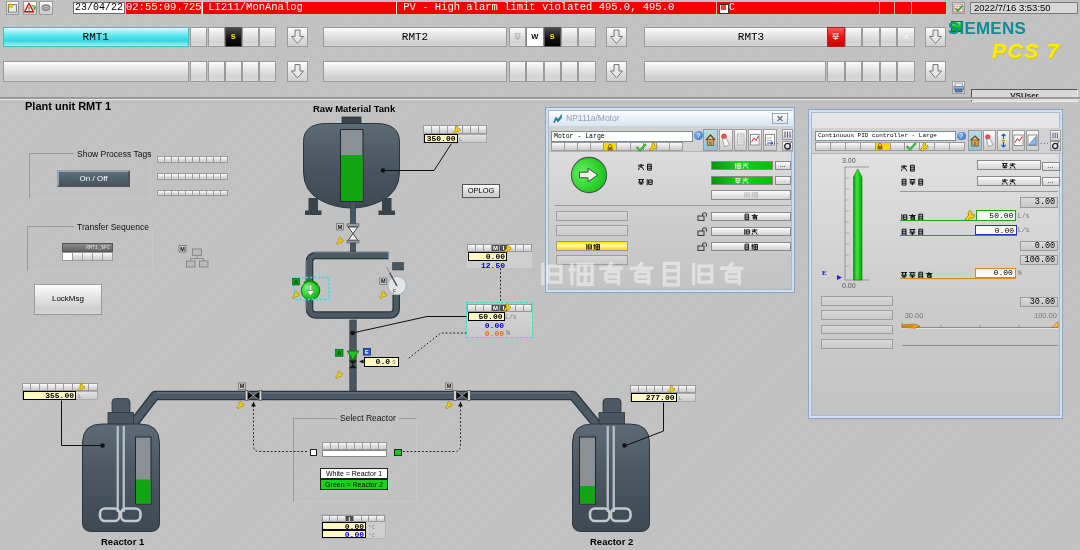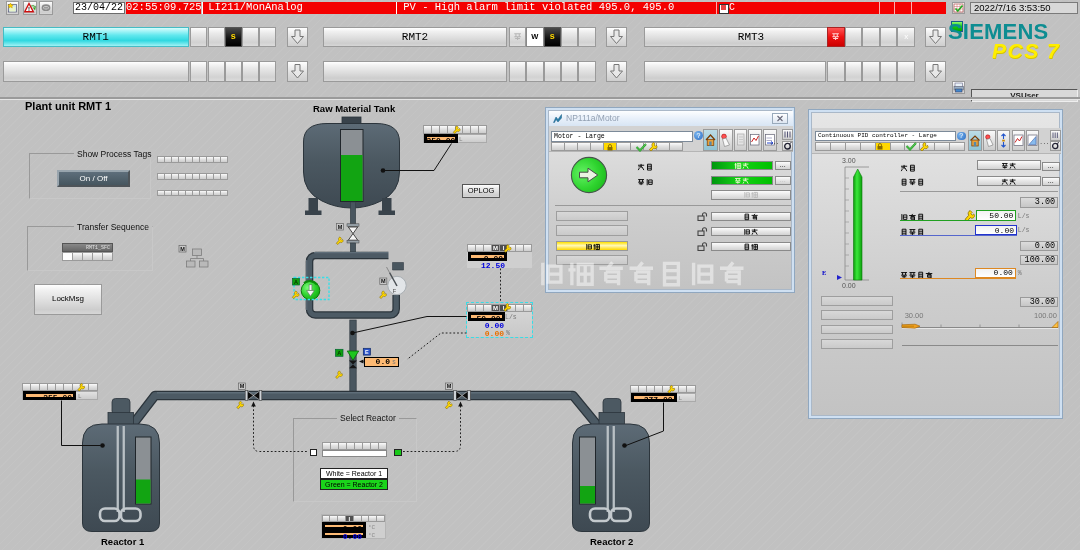--- a/index.html
+++ b/index.html
@@ -17,21 +17,21 @@
   .sunk{position:absolute;background:#fff;border:1px solid #6c6c6c;box-sizing:border-box;
     box-shadow:inset 1px 1px 0 #555;}
   .mono{font-family:"Liberation Mono",monospace;}
   .arrowbtn{position:absolute;background:linear-gradient(180deg,#fff,#ddd 60%,#cfcfcf);border:1px solid #9a9a9a;box-sizing:border-box;}
   .grp{position:absolute;border:1px solid #999;border-right-color:#c8c8c8;border-bottom-color:#c8c8c8;box-sizing:border-box;}
   .grplab{position:absolute;background:#c2c2c2;padding:0 3px;font-size:8.5px;color:#111;white-space:nowrap;z-index:2;margin-left:36px;}
   .dcellrow{position:absolute;display:flex;}
   .dcellrow i{flex:1;border:1px solid #9a9a9a;border-left-width:0;background:linear-gradient(180deg,#fbfbfb,#e2e2e2 45%,#cdcdcd);}
   .dcellrow i:first-child{border-left-width:1px;}
   .dcellrow i.dk{background:#4f4f4f;color:#fff;font-style:normal;font-size:6px;text-align:center;line-height:7px;font-weight:bold;}
-  .wv{position:absolute;background:#fdba74;border:3px solid #000000;box-sizing:border-box;color:#000;
+  .wv{position:absolute;background:#fef9c3;border:1px solid #000000;box-sizing:border-box;color:#000;
      font-family:"Liberation Mono",monospace;font-weight:bold;text-align:right;}
   .fpwin{position:absolute;border:1px solid #90a7bf;background:#cfe0f2;box-sizing:border-box;z-index:30;}
   .fpin{position:absolute;left:2px;top:2px;right:2px;bottom:2px;background:linear-gradient(180deg,#e6e6e6,#cdcdcd 60%,#c3c3c3);border:1px solid #aab8c8;}
   .fptitle{position:absolute;left:0;top:0;right:0;height:15px;background:linear-gradient(180deg,#fdfeff,#e8f0fa 50%,#d8e5f4);
      color:#93a1b3;font-size:8.5px;line-height:15px;}
   .fptool{position:absolute;left:0;top:15px;right:0;height:25px;background:#d2d2d2;border-bottom:1px solid #b5b5b5;}
   .combo{position:absolute;background:#fff;border:1px solid #7c8a99;box-sizing:border-box;font-size:7.5px;color:#000;line-height:10px;padding-left:2px;white-space:nowrap;overflow:hidden;}
   .tbtn{position:absolute;background:linear-gradient(180deg,#fafafa,#e0e0e0 55%,#cccccc);border:1px solid #9a9a9a;box-sizing:border-box;}
   .gbtn{position:absolute;background:linear-gradient(90deg,#00970f,#17d217 45%,#00c000);border:1px solid #8a8a8a;box-sizing:border-box;
      color:#effad2;text-align:center;font-weight:bold;}
@@ -129,21 +129,21 @@
   <div class="cell" style="left:844.6px;top:27px;width:17.6px;height:20px;"></div>
   <div class="cell" style="left:862.2px;top:27px;width:17.6px;height:20px;"></div>
   <div class="cell" style="left:879.8px;top:27px;width:17.6px;height:20px;"></div>
   <div class="cell" style="left:897.4px;top:27px;width:17.6px;height:20px;color:#fff;font-size:8px;text-align:center;line-height:18px;">x</div>
   <div class="arrowbtn" style="left:925px;top:27px;width:21px;height:20px;">
     <svg width="19" height="18" viewBox="0 0 19 18">
         <path d="M7 2 H12 V8.5 H15.5 L9.5 15.5 L3.5 8.5 H7 Z" fill="#e8e8e8" stroke="#777" stroke-width="1"></path>
       </svg>
   </div>
   <div class="abs" style="left:951px;top:20.5px;width:11.5px;height:11.5px;background:linear-gradient(180deg,#8dff6d,#19c919 45%,#00a800);border:1px solid #1a5a8a;box-sizing:border-box;"></div>
-  <div class="abs" style="left:948px;top:19px;width:112px;color:#0e8d92;font-weight:bold;font-size:22px;letter-spacing:0.2px;font-family:'Liberation Sans',sans-serif;">SIEMENS</div>
+  <div class="abs" style="left:948px;top:19px;width:112px;color:#0e8d92;font-weight:bold;font-size:17px;letter-spacing:0.2px;font-family:'Liberation Sans',sans-serif;">SIEMENS</div>
   <div class="abs" style="left:992px;top:39px;width:90px;color:#ffee00;font-weight:bold;font-style:italic;font-size:21px;letter-spacing:1.5px;text-shadow:0.5px 0.5px 0 #d4c400;">PCS 7</div>
 
   <div class="btn" style="left:2.5px;top:61px;width:186.5px;height:21px;"></div>
   <div class="cell" style="left:190.4px;top:61px;width:17.1px;height:21px;"></div>
   <div class="cell" style="left:207.5px;top:61px;width:17.1px;height:21px;"></div>
   <div class="cell" style="left:224.6px;top:61px;width:17.1px;height:21px;"></div>
   <div class="cell" style="left:241.7px;top:61px;width:17.1px;height:21px;"></div>
   <div class="cell" style="left:258.8px;top:61px;width:17.1px;height:21px;"></div>
   <div class="arrowbtn" style="left:286.5px;top:61px;width:21px;height:21px;">
     <svg width="19" height="19" viewBox="0 0 19 19">

